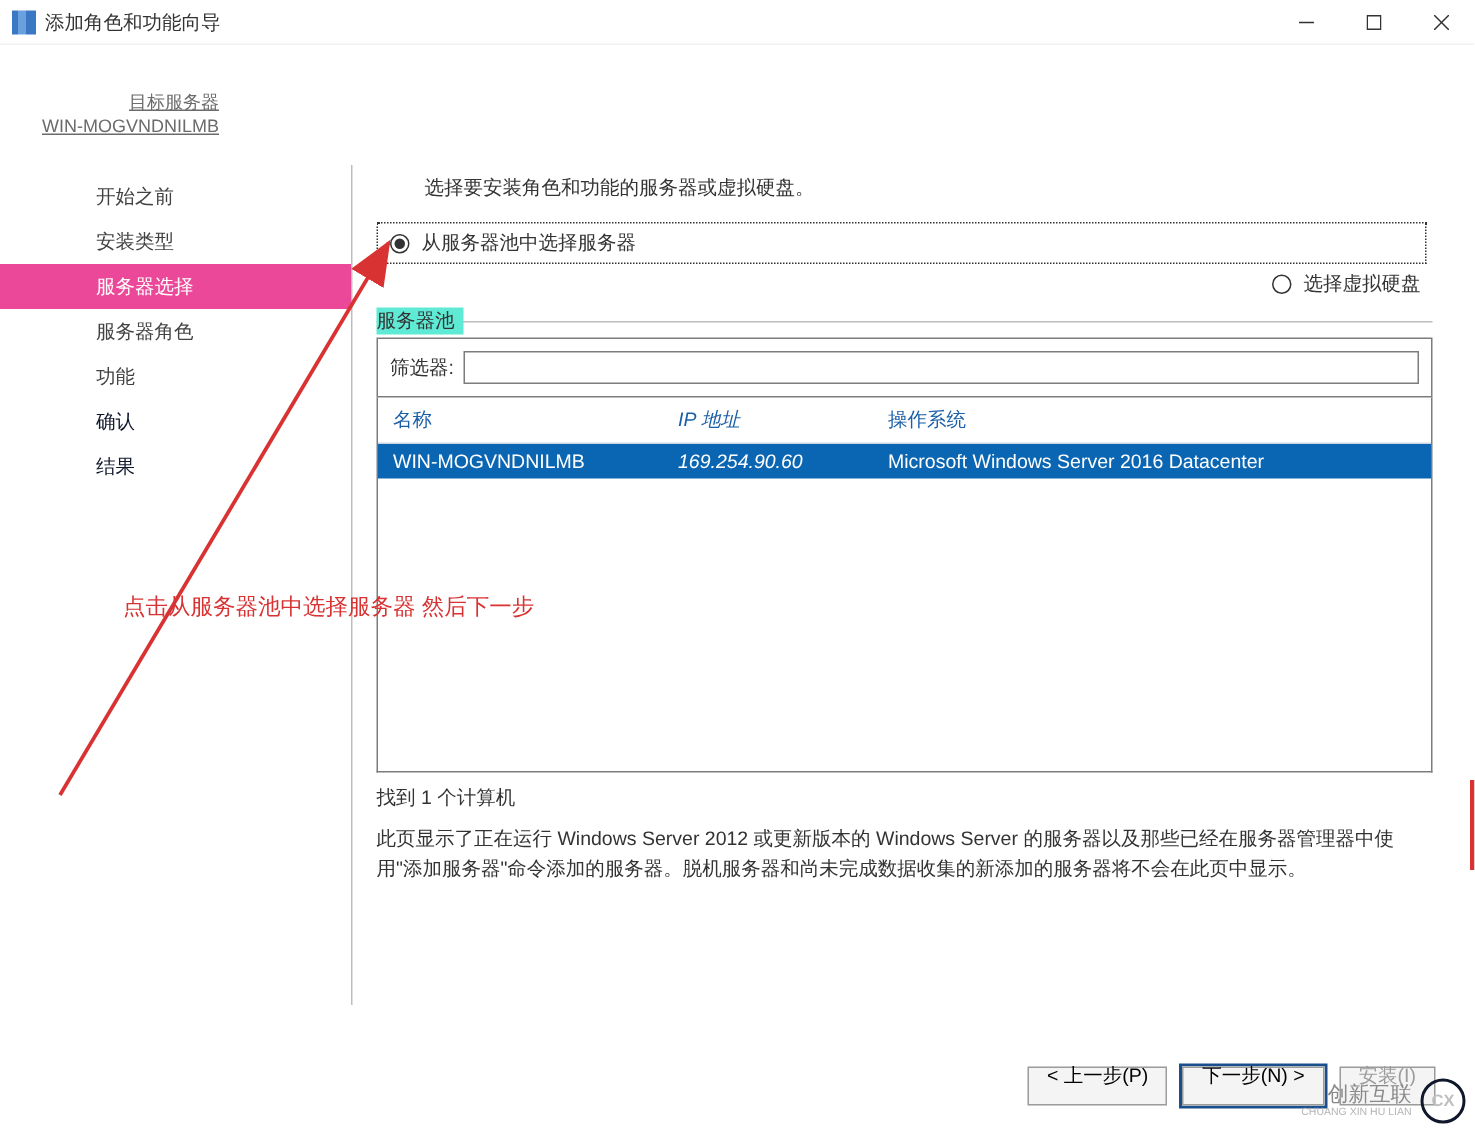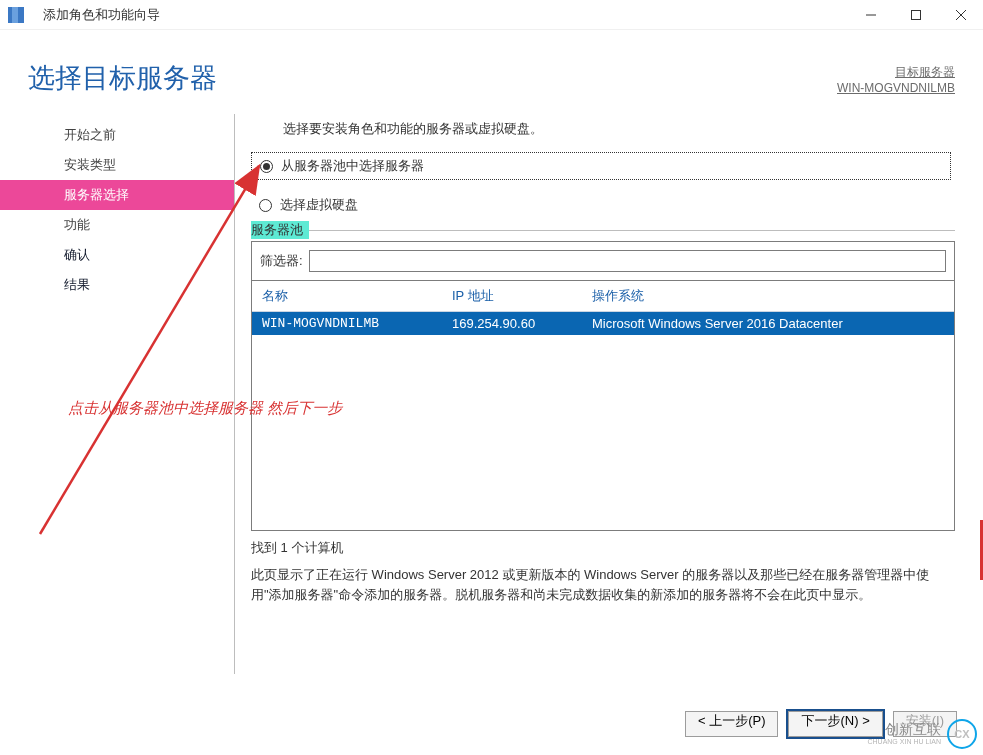--- a/index.html
+++ b/index.html
@@ -17,21 +17,21 @@
     height: 30px;
     display: flex;
     justify-content: space-between;
     align-items: center;
     padding-left: 8px;
     border-bottom: 1px solid #f0f0f0;
   }
   .title-left {
     display: flex;
     align-items: center;
-    gap: 19px;
+    gap: 6px;
   }
   .title-icon {
     width: 16px;
     height: 16px;
     background: linear-gradient(to right, #3b78c4 25%, #6aa0de 25% 60%, #3b78c4 60%);
     display: inline-block;
   }
   .title-text { color: #333; }
   .win-controls { display: flex; }
   .win-btn {
@@ -100,21 +100,21 @@
     padding: 2px 0 2px 0;
     margin-right: 4px;
   }
   .radio-row {
     display: flex;
     align-items: center;
     gap: 8px;
     padding: 2px 8px;
     cursor: pointer;
   }
-  .radio-row.no-border { border: none; padding-left: 8px; margin-top: 14px;}
+  .radio-row.no-border { border: none; padding-left: 8px; margin-top: 2px; justify-content: flex-end;}
   .radio {
     width: 13px; height: 13px;
     border: 1px solid #333;
     border-radius: 50%;
     display: inline-flex;
     align-items: center;
     justify-content: center;
   }
   .radio.checked::after {
     content: "";
@@ -158,22 +158,22 @@
     display: flex;
     flex-direction: column;
   }
   .thead {
     display: flex;
     color: #1a5fa8;
     padding: 6px 10px 6px 10px;
     border-bottom: 1px solid #ccd6e2;
   }
   .th, .td { }
-  .col-name { width: 190px; font-family: Liberation Mono, monospace; }
-  .col-ip { width: 140px; }
+  .col-name { width: 190px; }
+  .col-ip { width: 140px; font-style: italic; }
   .col-os { flex: 1; }
   .trow {
     display: flex;
     background: #0a66b2;
     color: #fff;
     padding: 4px 10px;
     font-size: 13px;
   }
   .count-text {
     margin-top: 8px;
@@ -186,27 +186,27 @@
   .button-row {
     position: absolute;
     bottom: 16px;
     right: 26px;
     display: flex;
     gap: 8px;
     align-items: center;
   }
   .btn, .btn-next {
     height: 26px;
-    padding: 0 12px;
+    padding: 10px 12px;
     border: 1px solid #9c9c9c;
     background: #f4f4f4;
     cursor: pointer;
     font: inherit;
     display: inline-flex;
-    align-items: flex-start;
+    align-items: flex-end;
     gap: 4px;
   }
   .btn.disabled { color: #9c9c9c; cursor: default; }
   .btn-next-wrap {
     border: 2px solid #194f8d;
     display: inline-flex;
     padding: 0;
   }
   .btn-next {
     border: 1px solid #9c9c9c;
@@ -227,21 +227,21 @@
     position: absolute;
     right: 6px;
     bottom: 6px;
     display: flex;
     align-items: center;
     gap: 6px;
   }
   .wm-text { font-size: 11px; color: #7a7a7a; line-height: 1.1; text-align: right;}
   .wm-circle {
     width: 30px; height: 30px;
-    border: 2px solid #0ea5e9;
+    border: 2px solid #0f172a;
     border-radius: 50%;
     display: flex;
     align-items: center;
     justify-content: center;
     color: #bfbfbf;
     font-weight: bold;
     font-size: 11px;
   }
   .right-edge {
     position: absolute;
@@ -274,33 +274,33 @@
     <div class="win-btn">
       <svg width="10" height="10">
           <line x1="0" y1="0" x2="10" y2="10" stroke="#333" stroke-width="1"></line>
           <line x1="10" y1="0" x2="0" y2="10" stroke="#333" stroke-width="1"></line>
         </svg>
     </div>
   </div>
 </div>
 
 <div class="heading-row">
-  <div class="heading">选择目标服务器</div>
   <div class="target-info">
     <div>目标服务器</div>
     <div>WIN-MOGVNDNILMB</div>
   </div>
 </div>
 
 <div class="body-area">
 
   <div class="sidebar">
     <div class="side-item">开始之前</div>
     <div class="side-item">安装类型</div>
     <div class="side-item selected">服务器选择</div>
+    <div class="side-item">服务器角色</div>
     <div class="side-item">功能</div>
     <div class="side-item disabled">确认</div>
     <div class="side-item disabled">结果</div>
   </div>
 
   <div class="content">
     <div class="instruction">选择要安装角色和功能的服务器或虚拟硬盘。</div>
 
     <div class="radio-group">
       <label class="radio-row">
@@ -341,21 +341,21 @@
 
   <svg class="arrow-overlay" width="300" height="430">
     <defs>
       <marker id="ah" markerWidth="12" markerHeight="10" refX="11" refY="5" orient="auto">
         <path d="M0,0 L12,5 L0,10 Z" fill="#d83232"></path>
       </marker>
     </defs>
     <line x1="36" y1="410" x2="255" y2="42" stroke="#d83232" stroke-width="2.5" marker-end="url(#ah)"></line>
   </svg>
 
-  <div class="annot" style="left:68px; top:285px;font-style:italic;">点击从服务器池中选择服务器  然后下一步</div>
+  <div class="annot" style="left:82px; top:285px;">点击从服务器池中选择服务器  然后下一步</div>
 </div>
 
 <div class="button-row">
   <button class="btn">
     <span>&lt; 上一步(P)</span>
   </button>
   <span class="btn-next-wrap">
     <button class="btn-next">
       <span>下一步(N) &gt;</span>
     </button>

